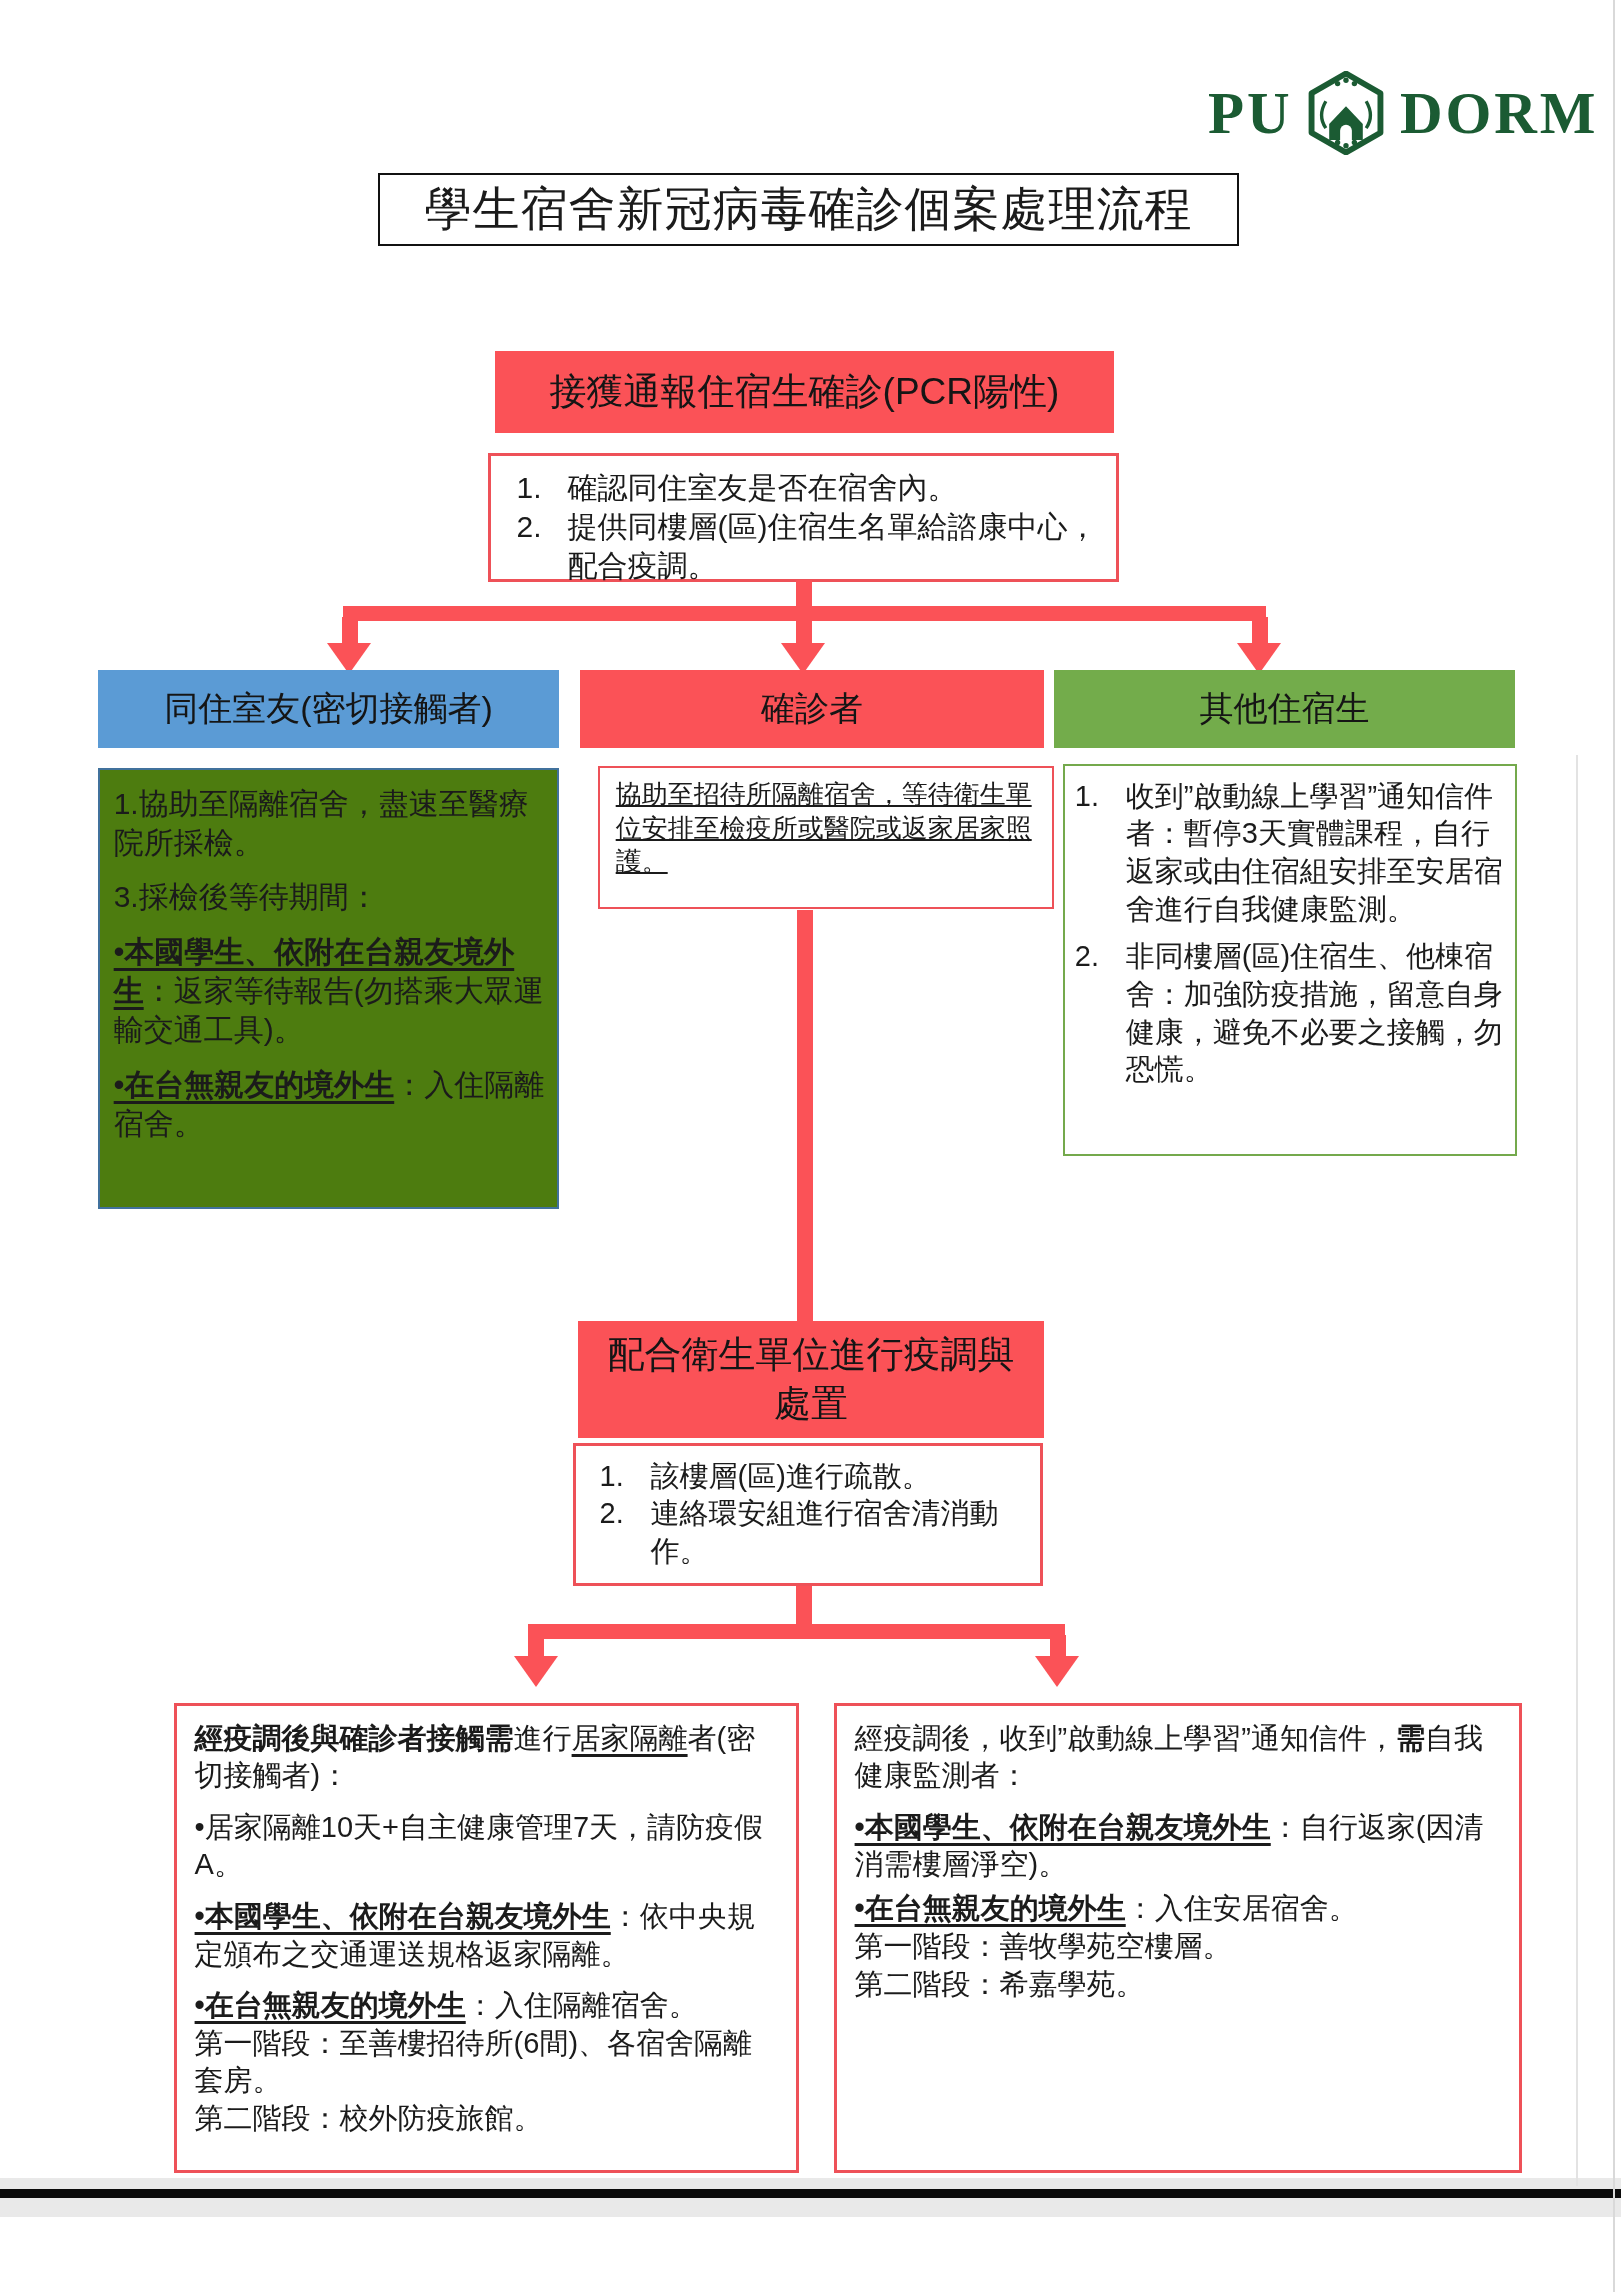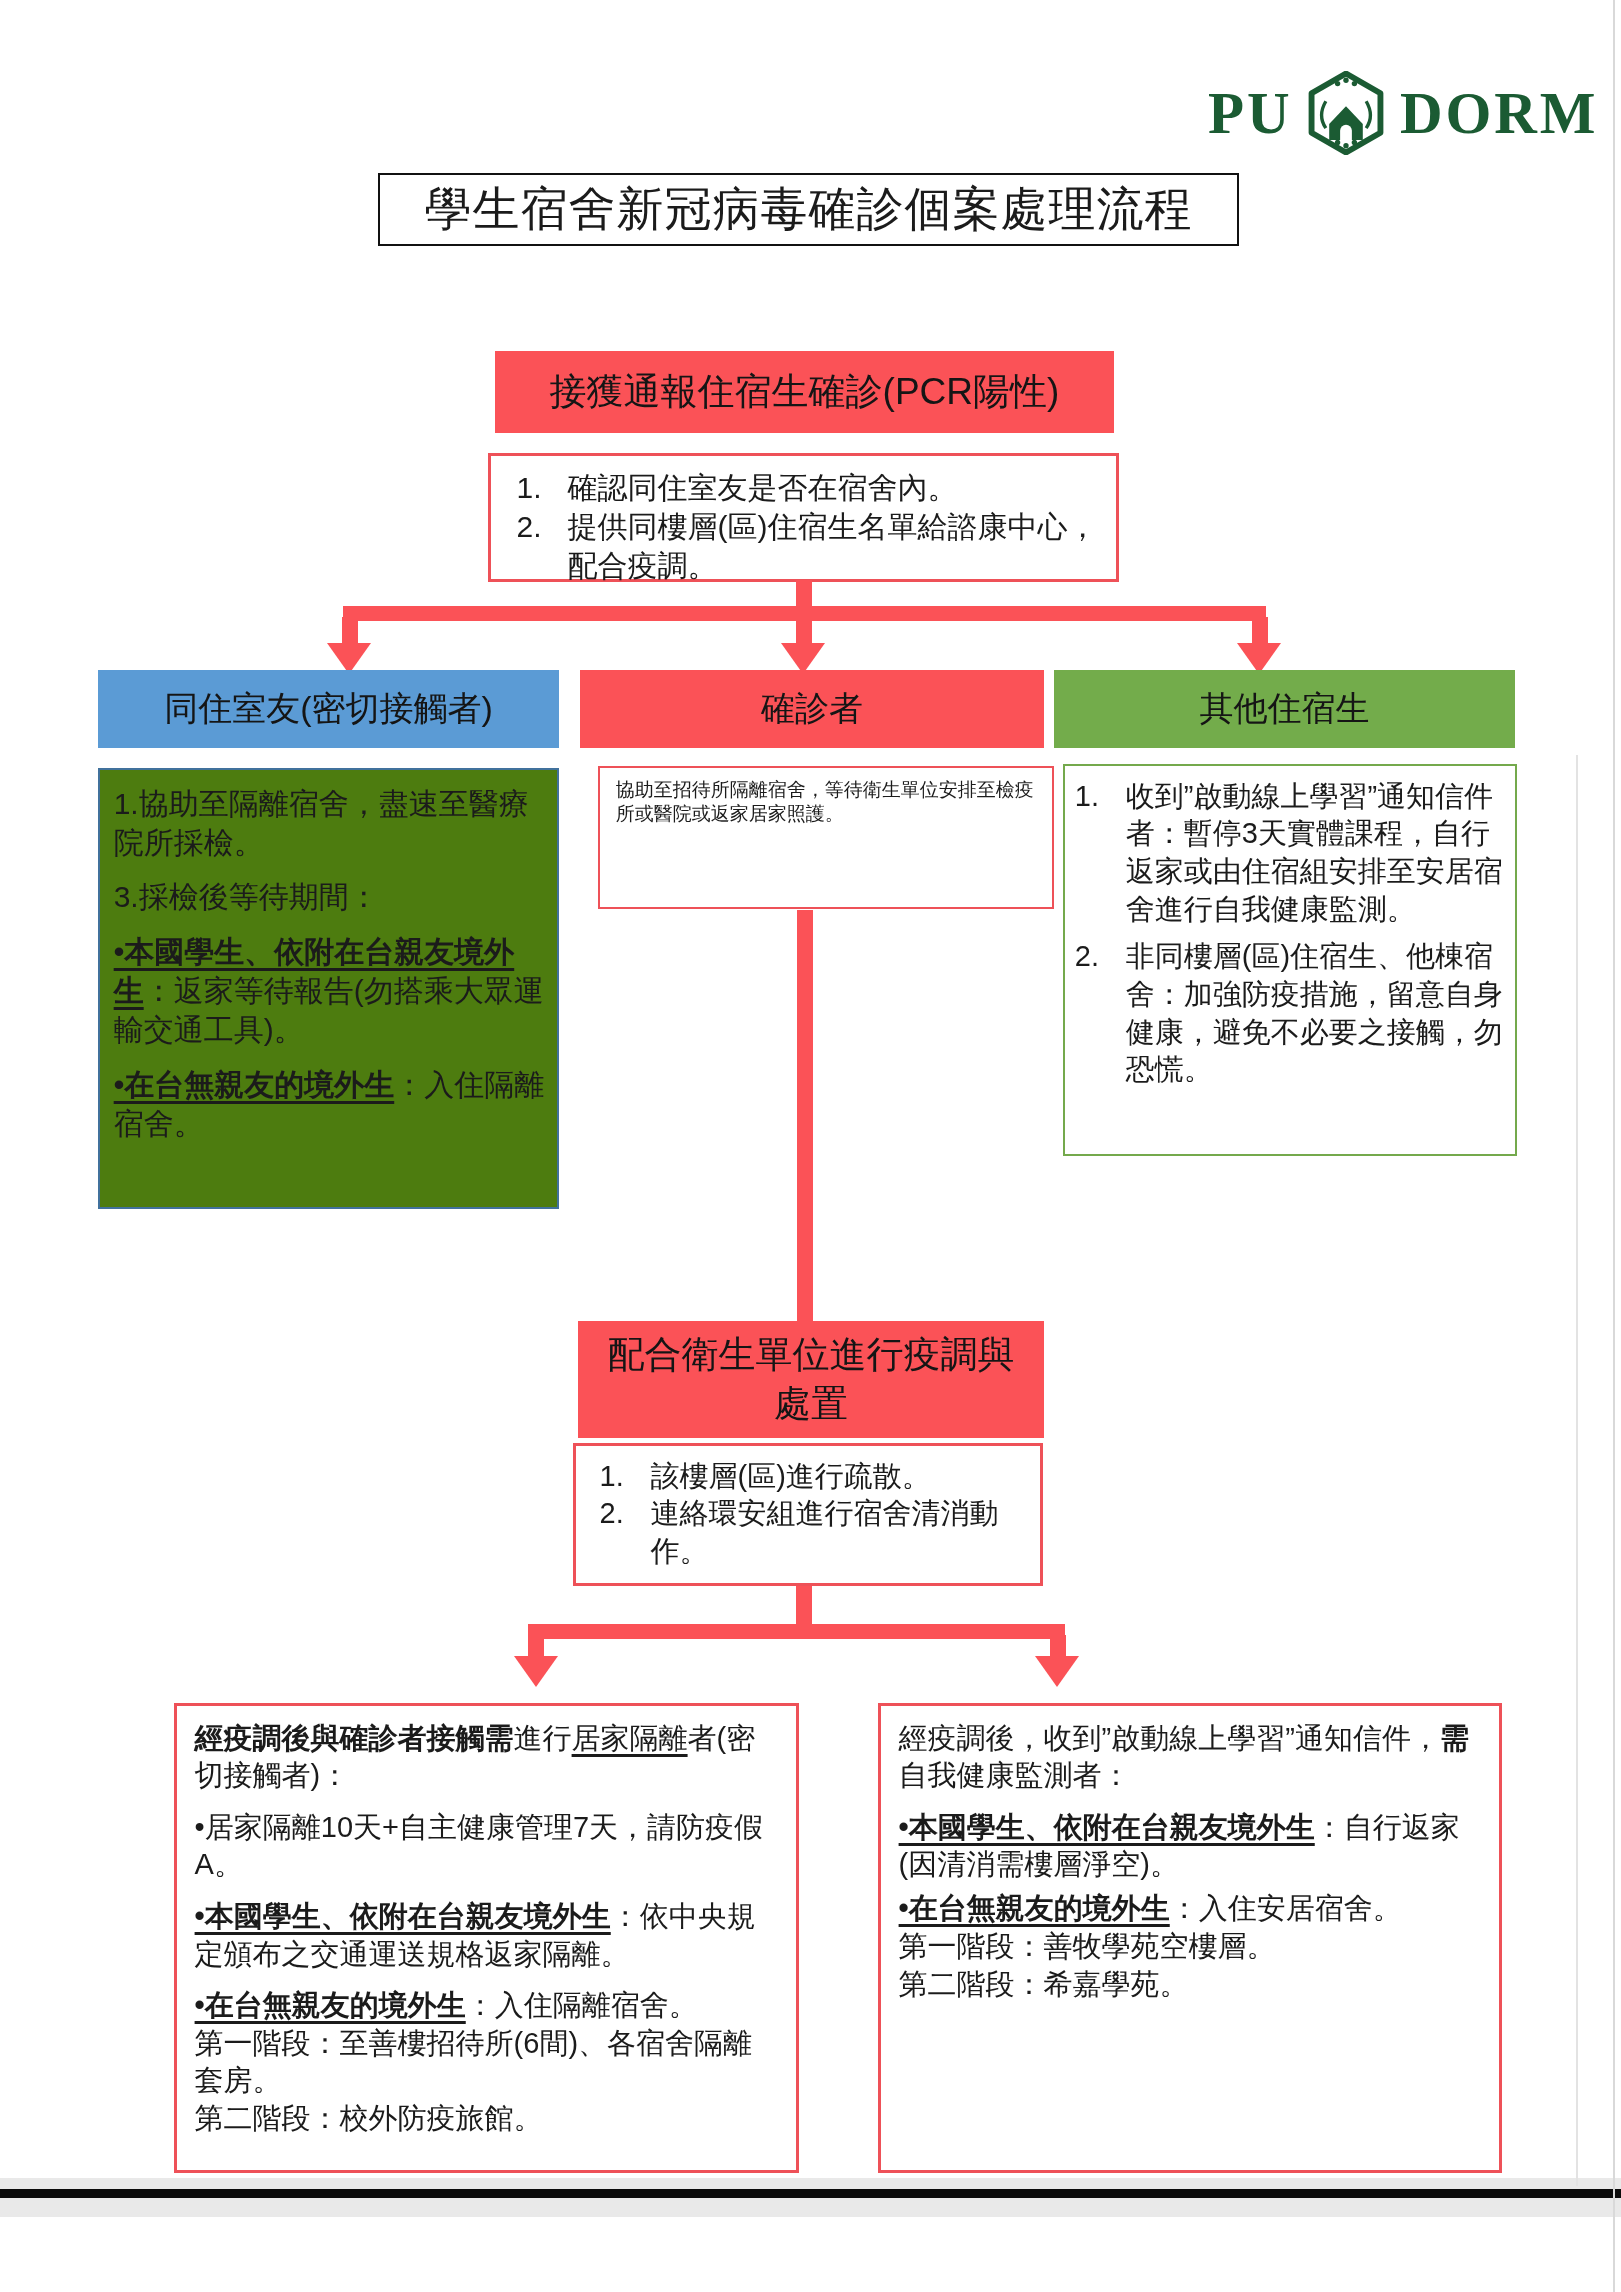--- a/index.html
+++ b/index.html
@@ -108,21 +108,21 @@
     <span>其他住宿生</span>
   </div>
 
   <div class="abs bbox body-txt" style="left:98px;top:768px;width:461px;height:441px;padding:13.7px 11.8px 7.8px 13.7px;">
     <p><span>1.協助至隔離宿舍，盡速至醫療院所採檢。</span></p>
     <p><span>3.採檢後等待期間：</span></p>
     <p><span class="seg-b seg-u">•本國學生、依附在台親友境外生</span><span>：返家等待報告(勿搭乘大眾運輸交通工具)。</span></p>
     <p><span class="seg-b seg-u">•在台無親友的境外生</span><span>：入住隔離宿舍。</span></p>
   </div>
 
-  <div class="abs rbox body-txt" style="left:598px;top:766px;width:456px;height:143px;padding:9.8px 11.8px 7.8px 15.7px;font-size:19px;">
+  <div class="abs rbox body-txt" style="left:598px;top:766px;width:456px;height:143px;padding:9.8px 11.8px 7.8px 15.7px;font-size:26px;text-decoration:underline;">
     <span>協助至招待所隔離宿舍，等待衛生單位安排至檢疫所或醫院或返家居家照護。</span>
   </div>
 
   <div class="abs gbox body-txt" style="left:1063px;top:764px;width:454px;height:392px;padding:11.8px 7.8px 7.8px 9.8px;font-size:29px;">
     <div class="numrow" style="margin-bottom:9.8px;">
       <span class="n">1.</span>
       <span class="t">收到”啟動線上學習”通知信件者：暫停3天實體課程，自行返家或由住宿組安排至安居宿舍進行自我健康監測。</span>
     </div>
     <div class="numrow">
       <span class="n">2.</span>
@@ -161,21 +161,21 @@
 
   <div class="abs wbox body-txt" style="left:174px;top:1703px;width:625px;height:470px;padding:13.7px 15.7px 7.8px 17.6px;font-size:29px;">
     <p style="margin-bottom:13.7px;"><span class="seg-b">經疫調後與確診者接觸需</span><span>進行</span><span class="seg-u">居家隔離</span><span>者(密切接觸者)：</span></p>
     <p style="margin-bottom:13.7px;"><span>•居家隔離10天+自主健康管理7天，請防疫假A。</span></p>
     <p style="margin-bottom:13.7px;"><span class="seg-b seg-u">•本國學生、依附在台親友境外生</span><span>：依中央規定頒布之交通運送規格返家隔離。</span></p>
     <p class="tight"><span class="seg-b seg-u">•在台無親友的境外生</span><span>：入住隔離宿舍。</span></p>
     <p class="tight"><span>第一階段：至善樓招待所(6間)、各宿舍隔離套房。</span></p>
     <p class="tight"><span>第二階段：校外防疫旅館。</span></p>
   </div>
 
-  <div class="abs wbox body-txt" style="left:878px;top:1703px;width:624px;height:470px;padding:13.7px 15.7px 7.8px 17.6px;font-size:29px;">
+  <div class="abs wbox body-txt" style="left:834px;top:1703px;width:688px;height:470px;padding:13.7px 15.7px 7.8px 17.6px;font-size:29px;">
     <p style="margin-bottom:13.7px;"><span>經疫調後，收到”啟動線上學習”通知信件，</span><span class="seg-b">需</span><span>自我健康監測者：</span></p>
     <p style="margin-bottom:6px;"><span class="seg-b seg-u">•本國學生、依附在台親友境外生</span><span>：自行返家(因清消需樓層淨空)。</span></p>
     <p class="tight"><span class="seg-b seg-u">•在台無親友的境外生</span><span>：入住安居宿舍。</span></p>
     <p class="tight"><span>第一階段：善牧學苑空樓層。</span></p>
     <p class="tight"><span>第二階段：希嘉學苑。</span></p>
   </div>
 
   <div id="footer-band" class="abs"></div>
   <div id="footer-line" class="abs"></div>
   <div id="page-edge-inner" class="abs"></div>

